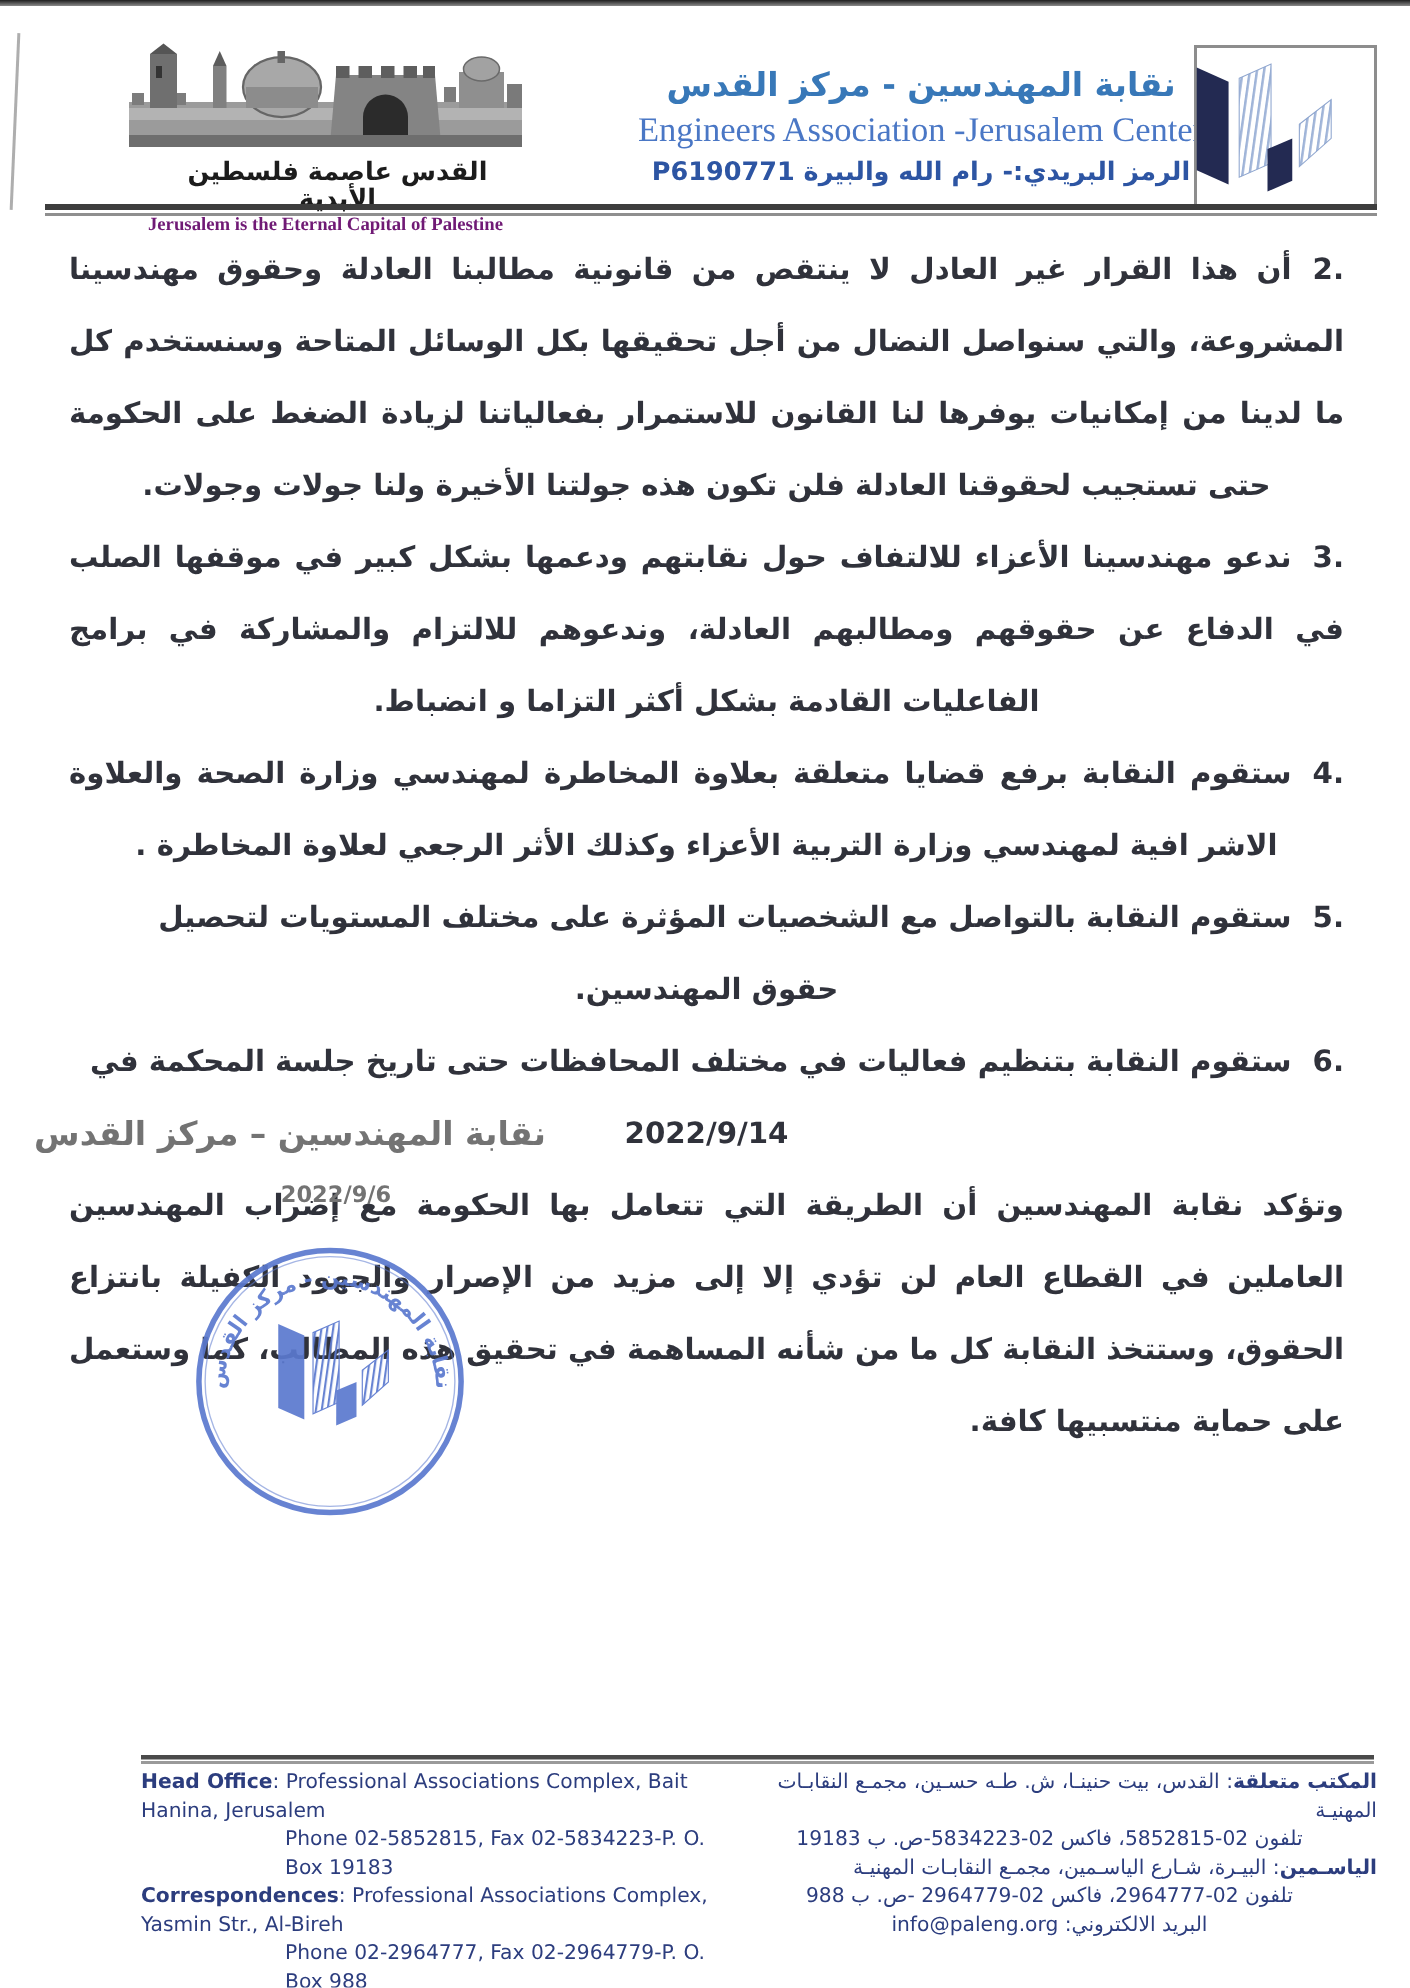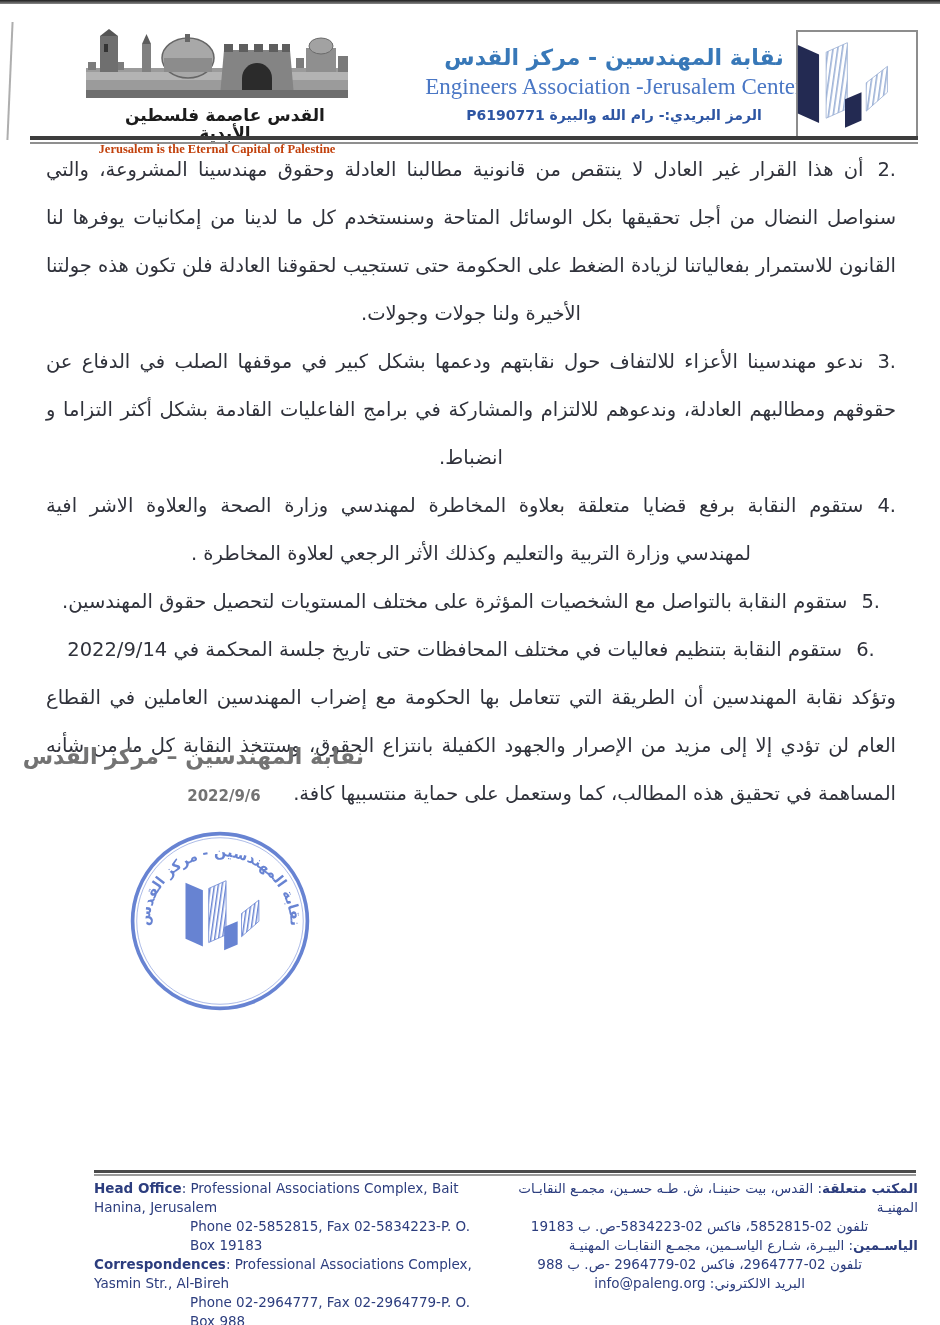--- a/index.html
+++ b/index.html
@@ -9,33 +9,33 @@
   }
   
   .scan-top{position:absolute;left:0;top:0;width:940px;height:4px;
     background:linear-gradient(#1e1e1e,#8a8a8a);}
   .scan-left{position:absolute;left:9px;top:22px;width:2px;height:118px;
     background:#9a9a9a;transform:rotate(2.5deg);opacity:.8;}
   
   .hdr-skyline{position:absolute;left:84px;top:28px;width:266px;}
   .hdr-skyline svg{display:block;}
   .cap-ar{font-weight:bold;font-size:17px;color:#1c1c1c;text-align:center;line-height:18px;margin-top:2px;direction:rtl;margin-left:16px;}
-  .cap-en{font-family:"Liberation Serif","DejaVu Serif",serif;font-weight:bold;font-size:12.5px;color:#c2410c;text-align:center;line-height:14px;}
+  .cap-en{font-family:"Liberation Serif","DejaVu Serif",serif;font-weight:bold;font-size:12.5px;color:#701a75;text-align:center;line-height:14px;}
   .hdr-center{position:absolute;left:398px;top:44px;width:432px;text-align:center;}
   .org-ar{direction:rtl;font-size:22px;font-weight:bold;color:#3878b8;line-height:28px;letter-spacing:.5px;}
   .org-en{font-family:"Liberation Serif","DejaVu Serif",serif;font-size:23px;color:#4a77c5;line-height:30px;}
-  .postal{direction:rtl;font-size:14px;font-weight:bold;color:#2d55a3;line-height:26px;}
+  .postal{direction:rtl;font-size:17px;font-weight:bold;color:#2d55a3;line-height:26px;}
   .logo-box{position:absolute;left:796px;top:30px;width:118px;height:104px;
     border:2px solid #8d8d8d;background:#fff;}
   .logo-box svg{position:absolute;left:-12px;top:6px;}
   .rule-hdr{position:absolute;left:30px;top:136px;width:888px;height:2px;
     border-top:4px solid #3d3d3d;border-bottom:2px solid #8f8f8f;}
   
-  .doc-body{position:absolute;left:46px;top:146px;width:850px;direction:rtl;
-    color:#30323b;font-weight:normal;font-size:19.5px;line-height:48px;}
+  .doc-body{position:absolute;left:46px;top:156px;width:850px;direction:rtl;
+    color:#30323b;font-weight:bold;font-size:19.5px;line-height:48px;}
   .doc-body p{margin:0;}
   .item{text-align:justify;text-align-last:center;}
   .item .num{direction:ltr;unicode-bidi:isolate;margin-left:14px;}
   .item-short{text-align:right;margin-right:30px;}
   .closing{text-align:justify;text-align-last:right;}
   
   .sig{position:absolute;left:84px;top:740px;width:280px;direction:rtl;
     color:#737373;font-weight:bold;}
   .sig-org{font-size:22px;line-height:34px;white-space:nowrap;text-align:center;}
   .sig-date{font-size:15px;line-height:44px;text-align:center;direction:ltr;}
@@ -127,21 +127,21 @@
     <polygon points="50,52 64,46 64,70 50,76" fill="#232a52"></polygon>
     <polygon points="68,38 86,24 86,46 68,62" fill="url(#hatch1)" stroke="#8fa6cf" stroke-width="0.6"></polygon>
   </svg>
 </div>
 
 <div class="rule-hdr"></div>
 
 <div class="doc-body">
   <p class="item"><span class="num">2.</span><span>أن هذا القرار غير العادل لا ينتقص من قانونية مطالبنا العادلة وحقوق مهندسينا المشروعة، والتي سنواصل النضال من أجل تحقيقها بكل الوسائل المتاحة وسنستخدم كل ما لدينا من إمكانيات يوفرها لنا القانون للاستمرار بفعالياتنا لزيادة الضغط على الحكومة حتى تستجيب لحقوقنا العادلة فلن تكون هذه جولتنا الأخيرة ولنا جولات وجولات.</span></p>
   <p class="item"><span class="num">3.</span><span>ندعو مهندسينا الأعزاء للالتفاف حول نقابتهم ودعمها بشكل كبير في موقفها الصلب في الدفاع عن حقوقهم ومطالبهم العادلة، وندعوهم للالتزام والمشاركة في برامج الفاعليات القادمة بشكل أكثر التزاما و انضباط.</span></p>
-  <p class="item"><span class="num">4.</span><span>ستقوم النقابة برفع قضايا متعلقة بعلاوة المخاطرة لمهندسي وزارة الصحة والعلاوة الاشر افية لمهندسي وزارة التربية والتعليم وكذلك الأثر الرجعي لعلاوة المخاطرة .</span></p>
+  <p class="item"><span class="num">4.</span><span>ستقوم النقابة برفع قضايا متعلقة بعلاوة المخاطرة لمهندسي وزارة الصحة والعلاوة الاشر افية لمهندسي وزارة التربية الأعزاء وكذلك الأثر الرجعي لعلاوة المخاطرة .</span></p>
   <p class="item item-short"><span class="num">5.</span><span>ستقوم النقابة بالتواصل مع الشخصيات المؤثرة على مختلف المستويات لتحصيل حقوق المهندسين.</span></p>
   <p class="item item-short"><span class="num">6.</span><span>ستقوم النقابة بتنظيم فعاليات في مختلف المحافظات حتى تاريخ جلسة المحكمة في 2022/9/14</span></p>
   <p class="closing">وتؤكد نقابة المهندسين أن الطريقة التي تتعامل بها الحكومة مع إضراب المهندسين العاملين في القطاع العام لن تؤدي إلا إلى مزيد من الإصرار والجهود الكفيلة بانتزاع الحقوق، وستتخذ النقابة كل ما من شأنه المساهمة في تحقيق هذه المطالب، كما وستعمل على حماية منتسبيها كافة.</p>
 </div>
 
 <div class="sig">
   <div class="sig-org">نقابة المهندسين – مركز القدس</div>
   <div class="sig-date">2022/9/6</div>
 </div>
 

